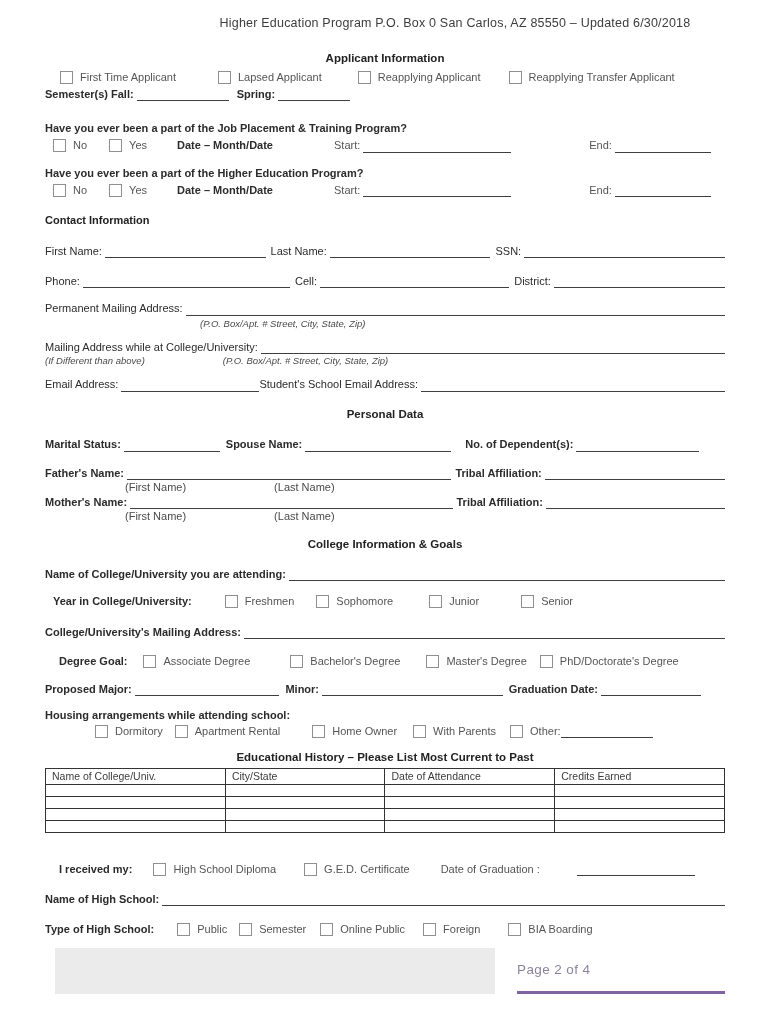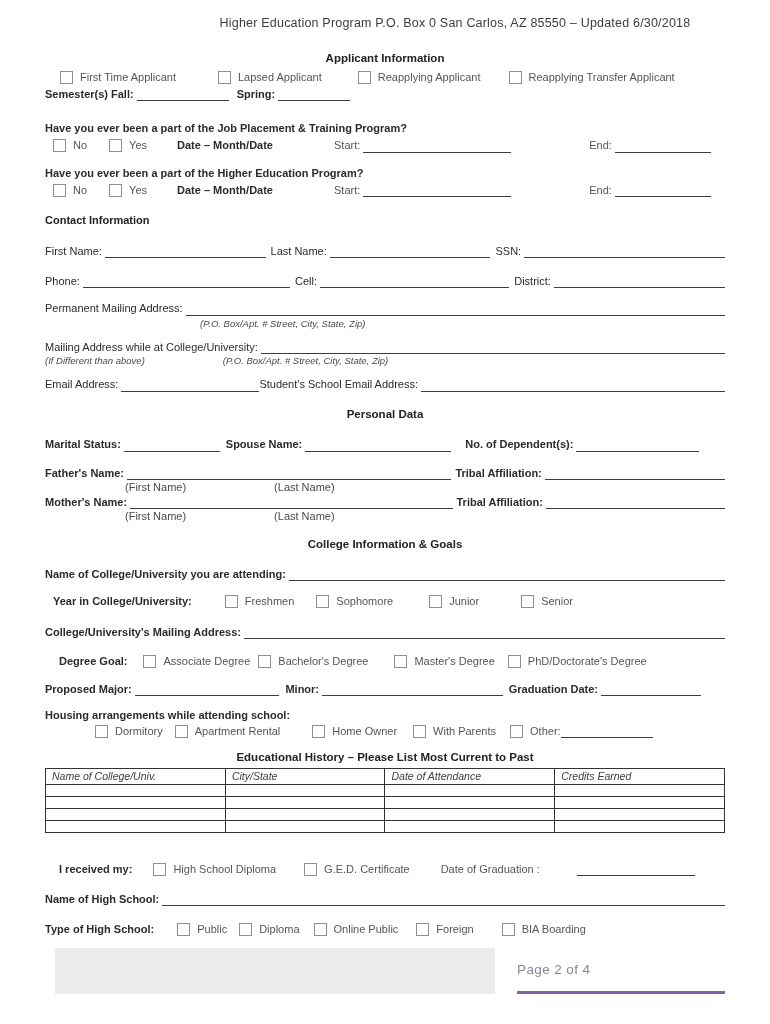--- a/index.html
+++ b/index.html
@@ -18,21 +18,21 @@
   .row.base { align-items: flex-start; }
   .lbl { white-space: nowrap; padding-right: 3px; }
   .fill { border-bottom: 1px solid #3f3f3f; height: 13px; align-self: flex-end; }
   .grow { flex: 1; }
   .cb { width: 13px; height: 13px; border: 1px solid #8f8f8f; background: #fff; flex: none; display: inline-block; }
   .opt { display: flex; align-items: center; }
   .opt .cb { margin-right: 7px; }
   .optlbl { color: #555; white-space: nowrap; }
   .hint { font-style: italic; font-size: 9.5px; color: #4a4a4a; white-space: nowrap; }
   table.edu { width: 100%; border-collapse: collapse; margin-top: 3px; }
-  table.edu th, table.edu td { border: 1px solid #333; padding: 1px 6px; font-style: italic; }
+  table.edu th, table.edu td { border: 1px solid #333; padding: 1px 6px; }
   table.edu th { font-weight: normal; text-align: left; font-size: 10.5px; color: #3c3c3c; height: 15px; }
   table.edu td { height: 12px; }
   .footer-row { display: flex; margin-top: 12px; }
   .footer-field { width: 440px; height: 46px; background: var(--field-fill, #ebebeb); margin-left: 10px; }
   .footer-right {
     flex: 1; margin-left: 22px; height: 46px; display: flex; align-items: center;
     border-bottom: 3px solid var(--accent, #8064a2);
   }
   .page-label { font-size: 13.5px; letter-spacing: .4px; color: var(--footer-text, #8b849c); }
 </style>
@@ -216,21 +216,21 @@
     <span class="lbl bold">College/University's Mailing Address:</span>
     <span class="fill grow"></span>
   </div>
 
   <div class="row" style="margin-top:16px; padding-left:14px">
     <span class="lbl bold">Degree Goal:</span>
     <div class="opt" style="margin-left:13px">
       <span class="cb"></span>
       <span class="optlbl">Associate Degree</span>
     </div>
-    <div class="opt" style="margin-left:8px">
+    <div class="opt" style="margin-left:40px">
       <span class="cb"></span>
       <span class="optlbl">Bachelor's Degree</span>
     </div>
     <div class="opt" style="margin-left:26px">
       <span class="cb"></span>
       <span class="optlbl">Master's Degree</span>
     </div>
     <div class="opt" style="margin-left:13px">
       <span class="cb"></span>
       <span class="optlbl">PhD/Doctorate's Degree</span>
@@ -336,21 +336,21 @@
   </div>
 
   <div class="row" style="margin-top:17px">
     <span class="lbl bold">Type of High School:</span>
     <div class="opt" style="margin-left:20px">
       <span class="cb"></span>
       <span class="optlbl">Public</span>
     </div>
     <div class="opt" style="margin-left:12px">
       <span class="cb"></span>
-      <span class="optlbl">Diploma</span>
+      <span class="optlbl">Semester</span>
     </div>
     <div class="opt" style="margin-left:14px">
       <span class="cb"></span>
       <span class="optlbl">Online Public</span>
     </div>
     <div class="opt" style="margin-left:18px">
       <span class="cb"></span>
       <span class="optlbl">Foreign</span>
     </div>
     <div class="opt" style="margin-left:28px">

